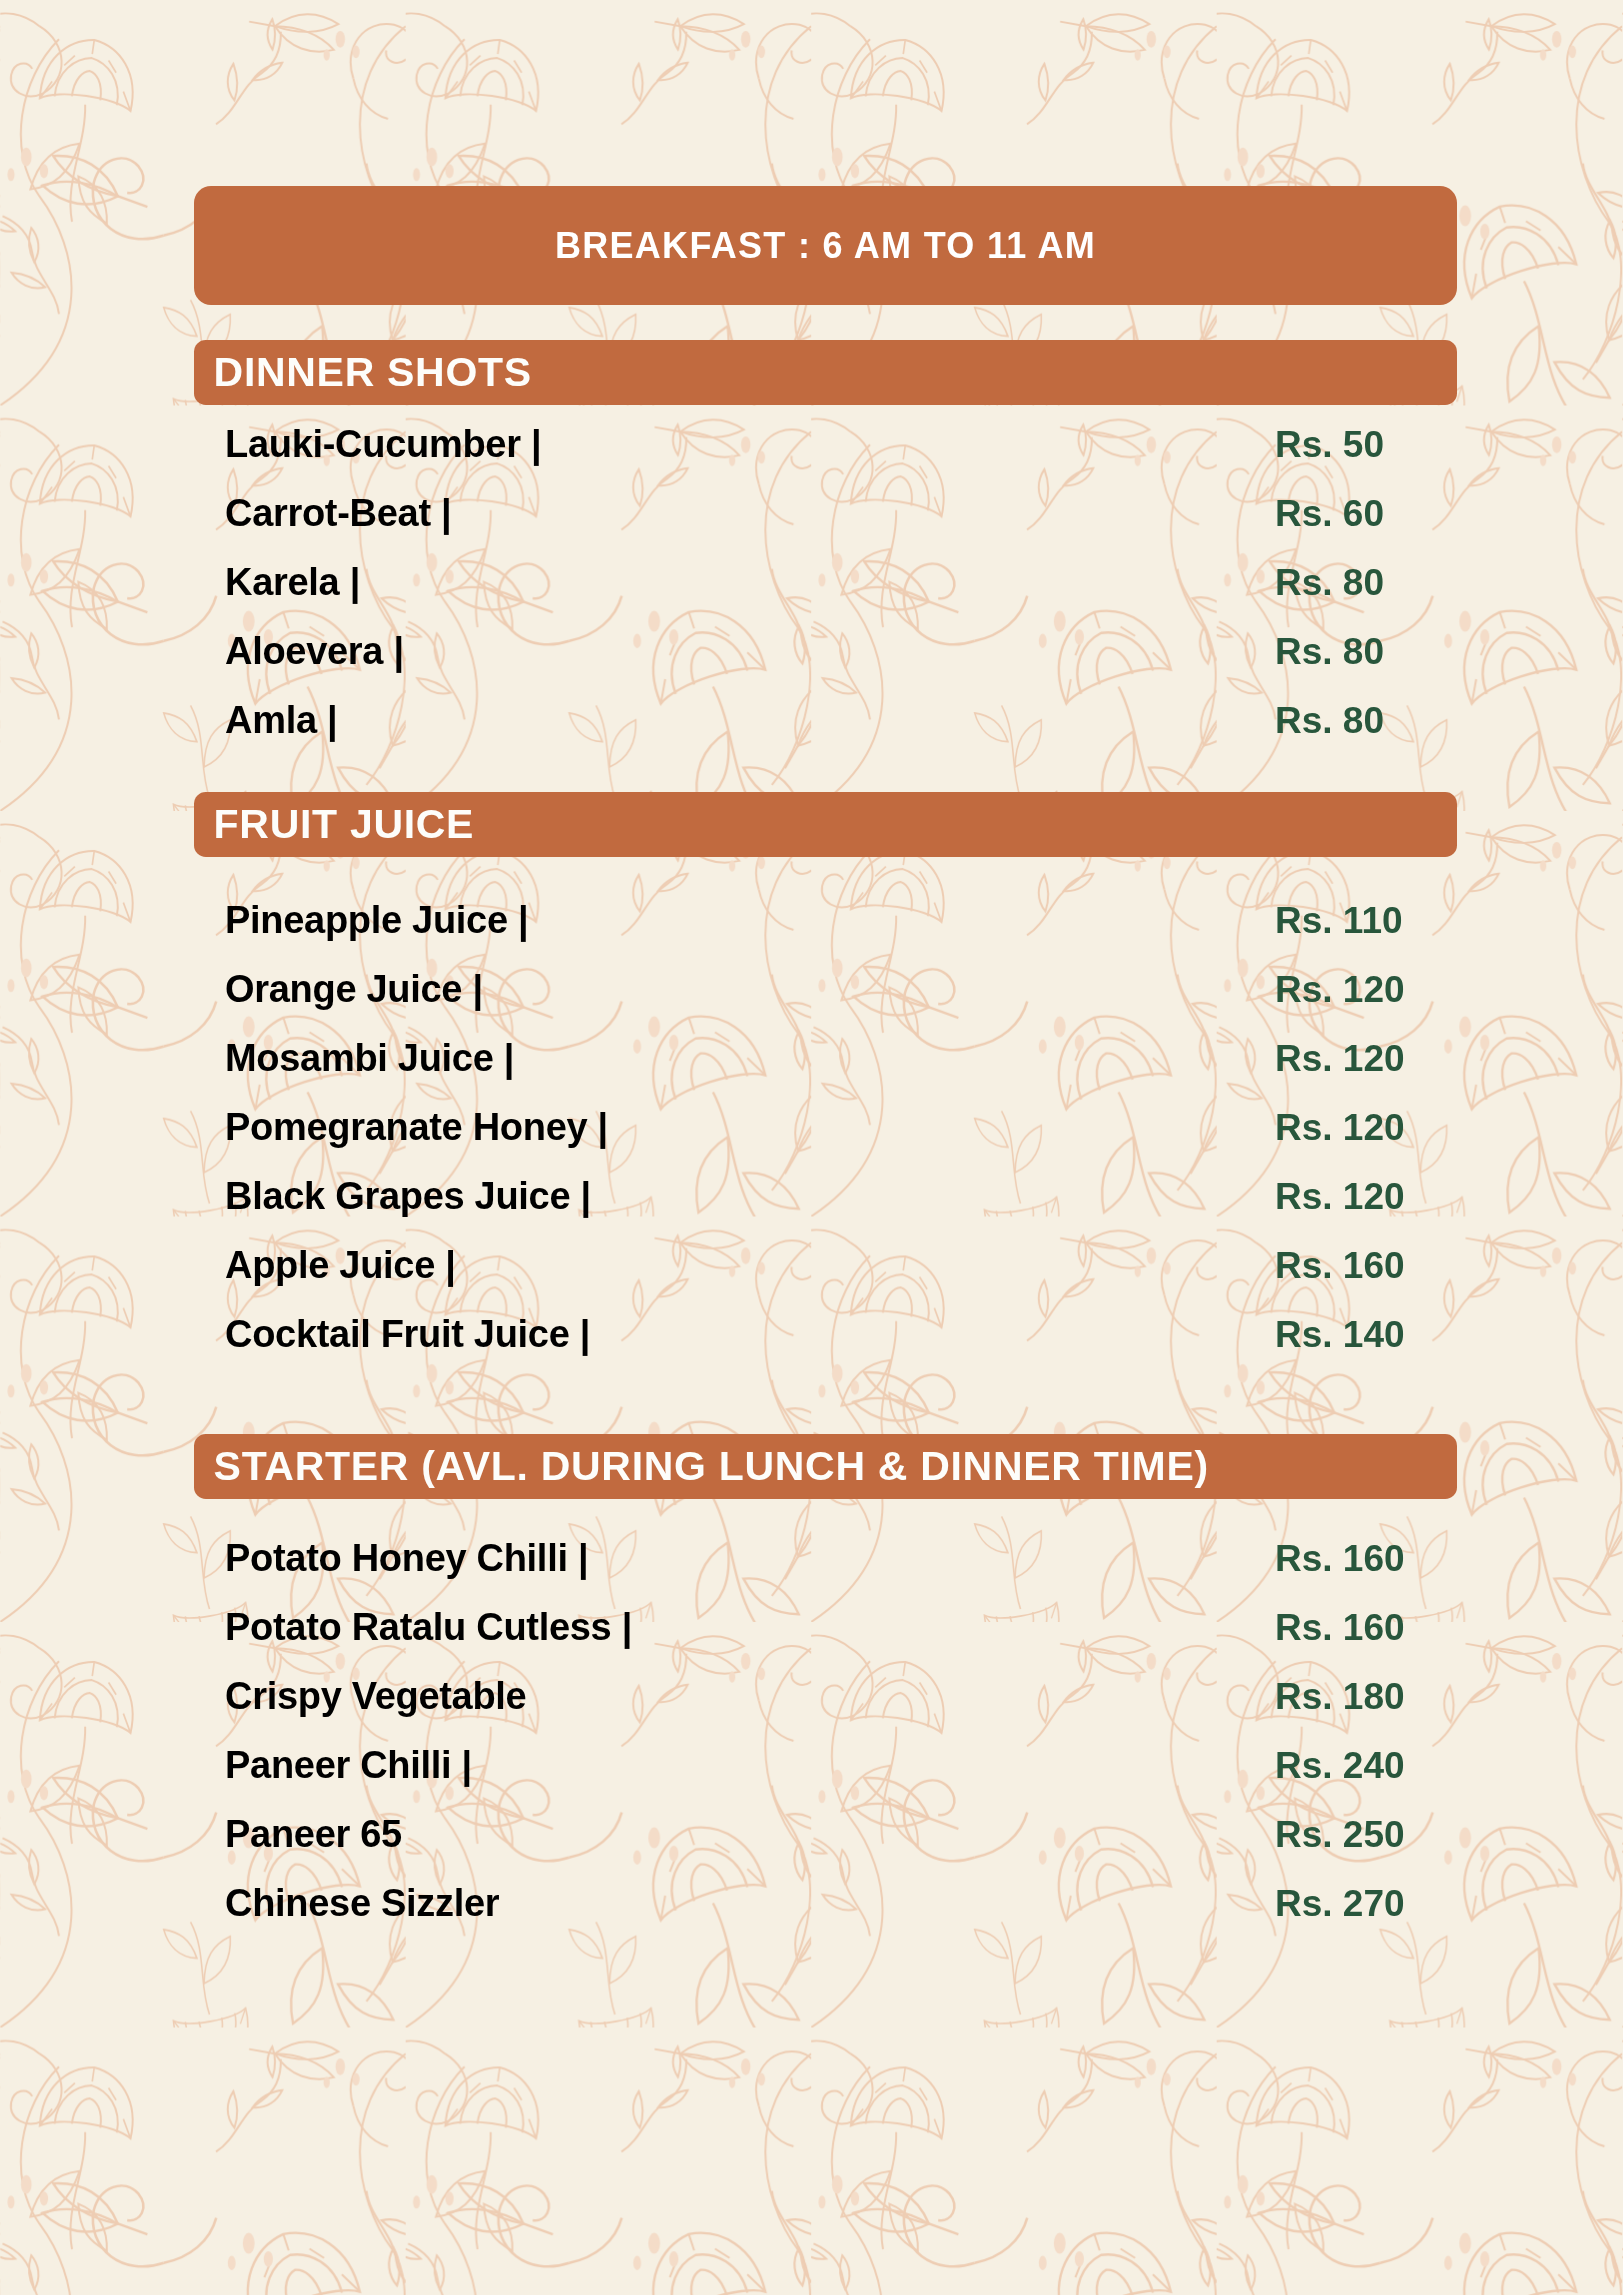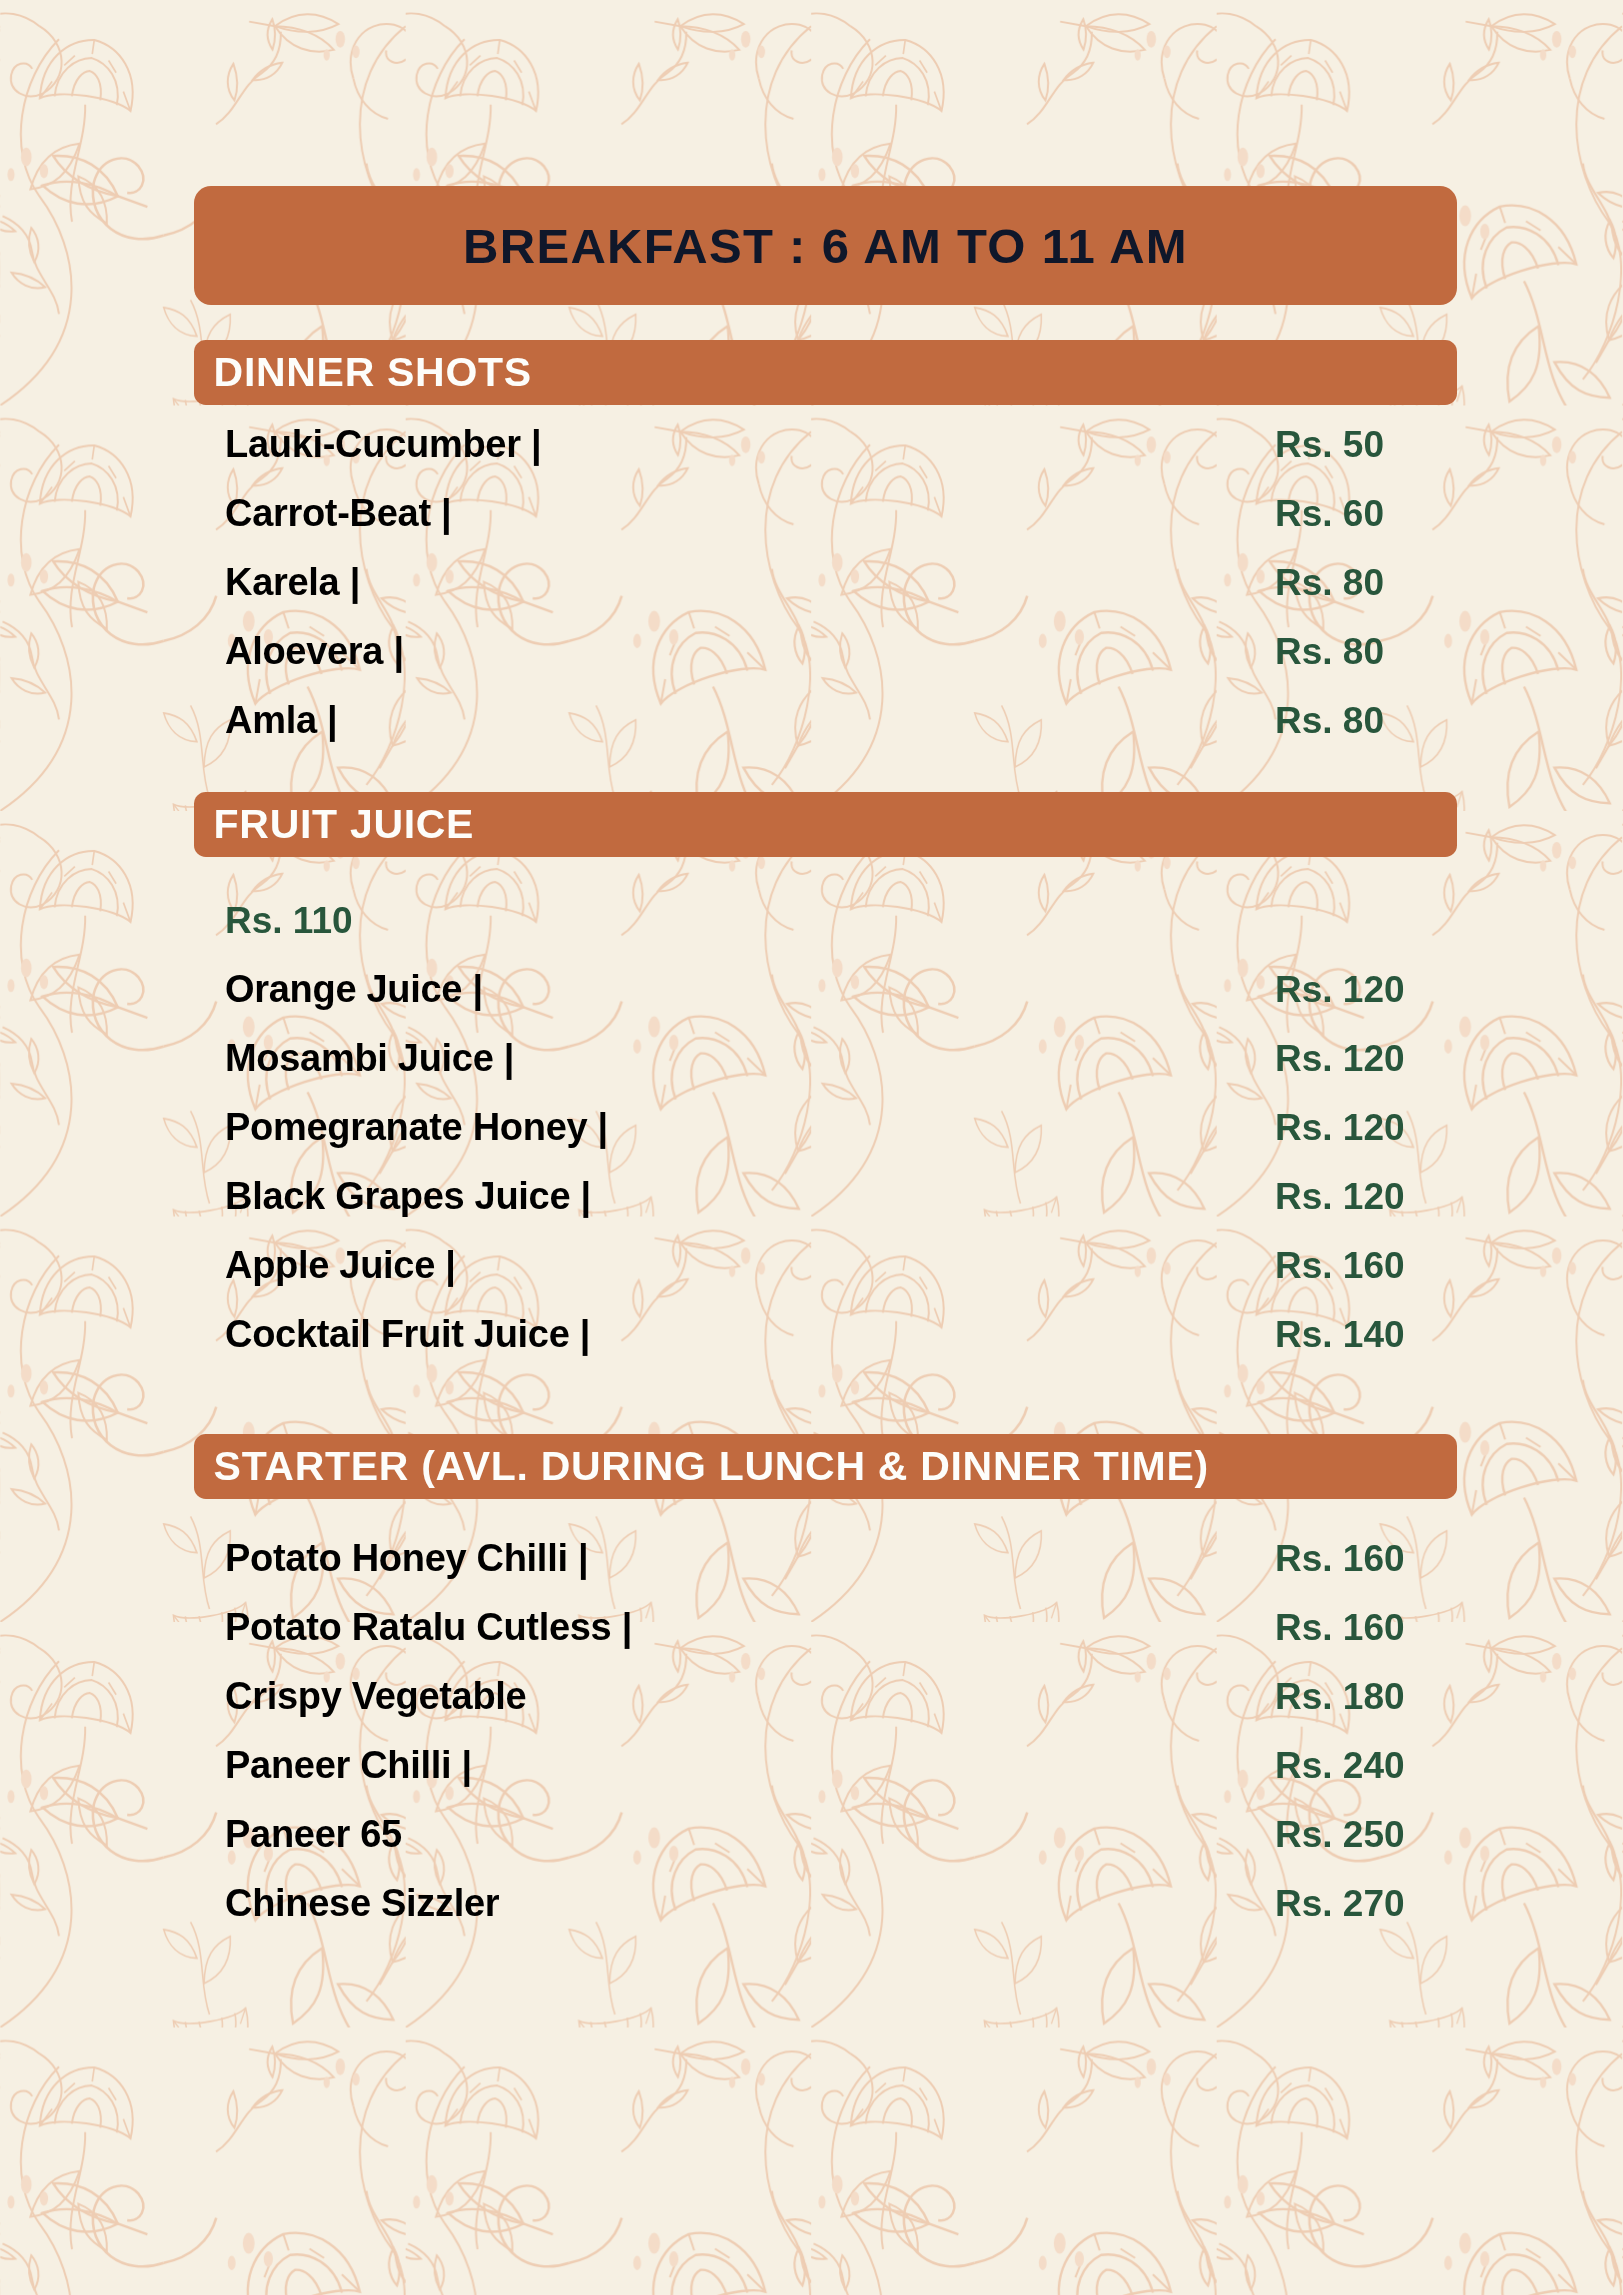--- a/index.html
+++ b/index.html
@@ -29,22 +29,22 @@
   }
   .header-bar {
     height: 119px;
     background: #c16a3f;
     border-radius: 17px;
     display: flex;
     align-items: center;
     justify-content: center;
   }
   .header-title {
-    color: #0f172a;
-    font-size: 49px;
+    color: #ffffff;
+    font-size: 36px;
     font-weight: 700;
     letter-spacing: 1.3px;
   }
   .menu-section { margin-top: 35px; }
   #sections > .menu-section:nth-child(2) { margin-top: 37px; }
   #sections > .menu-section:nth-child(3) { margin-top: 65px; }
   .section-bar {
     height: 65px;
     background: #c16a3f;
     border-radius: 11.8px;
@@ -176,20 +176,21 @@
   </div>
 </div>
   </section>
 
   <section class="menu-section">
     <div class="section-bar">
       <span class="section-title">FRUIT JUICE</span>
     </div>
     <div class="items">
   <div class="item-row">
+    <span class="item-name">Pineapple Juice |</span>
     <span class="item-price">Rs. 110</span>
   </div>
 
   <div class="item-row">
     <span class="item-name">Orange Juice |</span>
     <span class="item-price">Rs. 120</span>
   </div>
 
   <div class="item-row">
     <span class="item-name">Mosambi Juice |</span>

